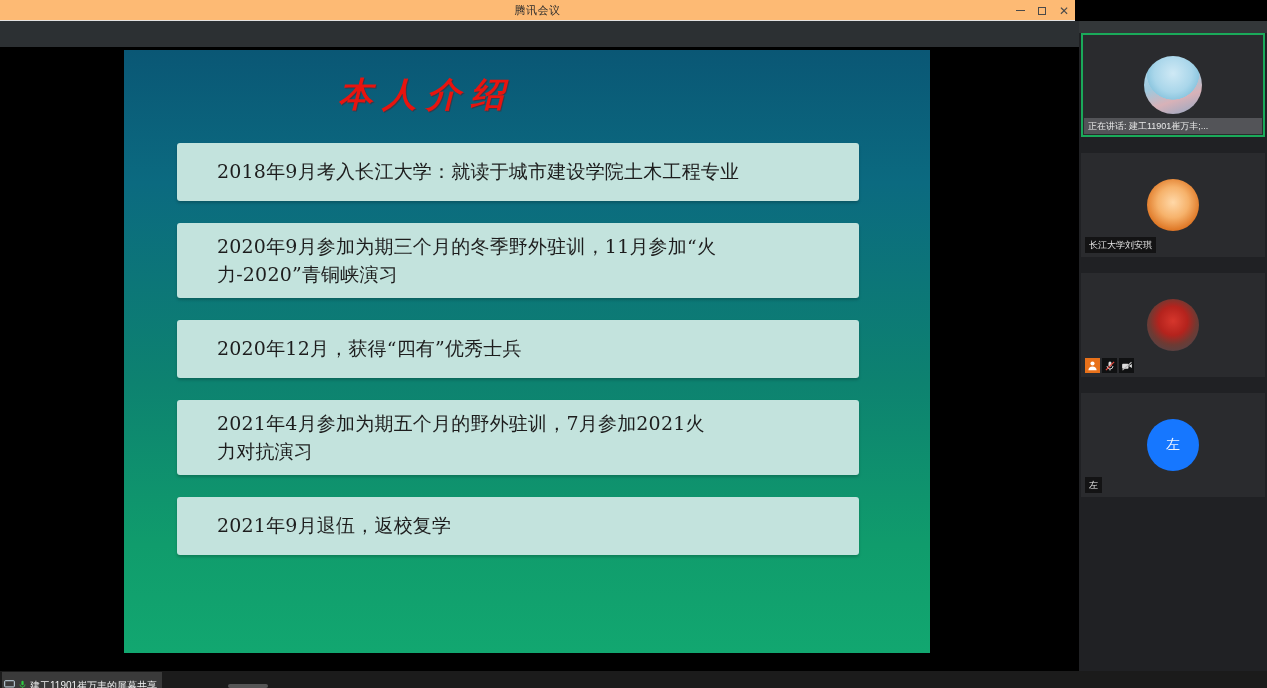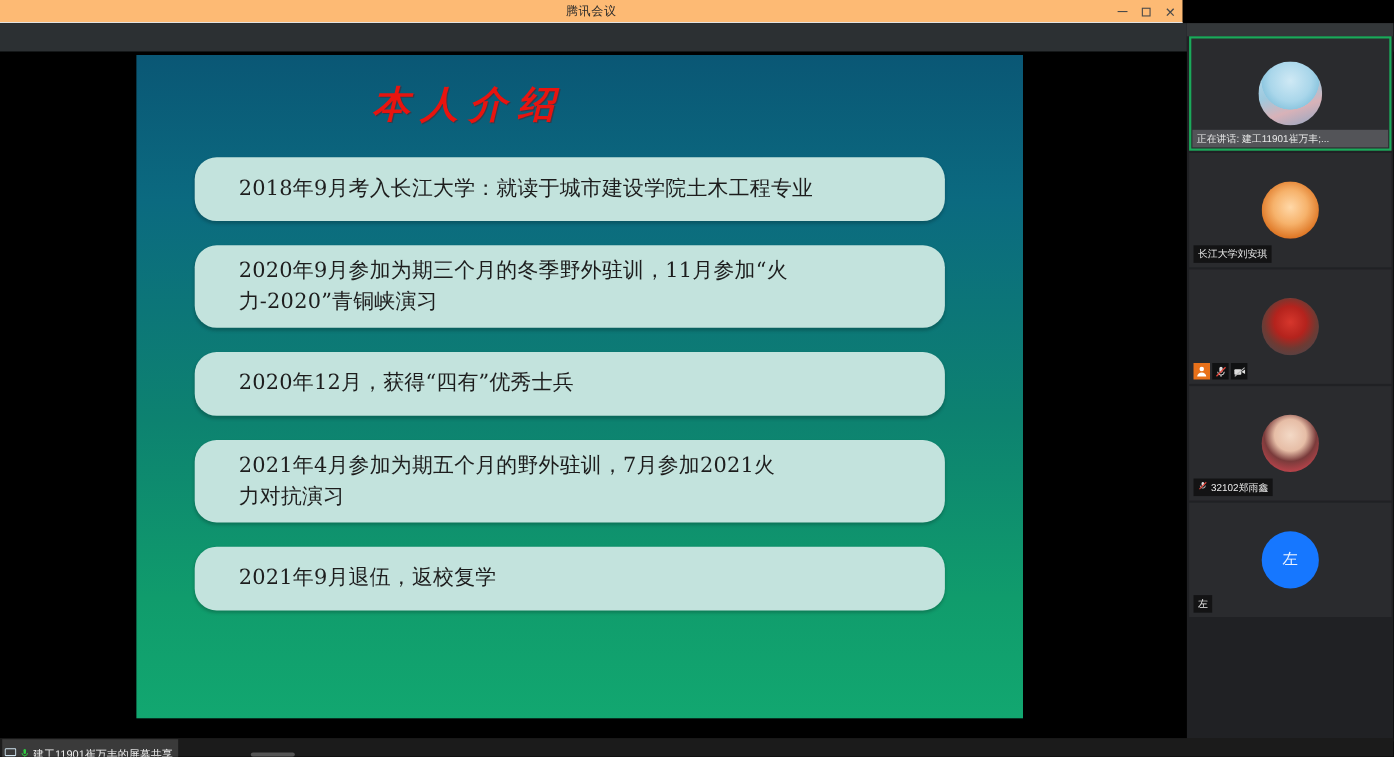--- a/index.html
+++ b/index.html
@@ -67,21 +67,21 @@
     font-style: italic;
     text-shadow: 1px 1px 0 rgba(120,0,0,.35);
   }
 
   .boxes {
     position: absolute; left: 53px; top: 93px; width: 682px;
   }
   .ibox {
     position: relative;
     background: #c3e3dd;
-    border-radius: 20px;
+    border-radius: 3px;
     box-shadow: 0 2px 3px rgba(0,0,0,.20);
     margin-bottom: 22px;
     padding: 10px 20px 10px 40px;
     min-height: 58px;
     display: flex; align-items: center;
   }
   .ibox .txt {
     color: #1d1d1d;
     font-family: "DejaVu Serif", "Liberation Serif", serif;
     font-size: 19px;
@@ -93,21 +93,21 @@
 
   
   .panel {
     position: absolute; left: 1079px; top: 33px; width: 188px; height: 641px;
     background: #202124;
     padding: 0 2px;
   }
   .tile {
     position: relative;
     width: 184px; height: 104px;
-    margin: 0 auto 2px auto;
+    margin: 0 auto 16px auto;
     background: #2a2b2e;
     overflow: hidden;
   }
   .tile.active { outline: 2px solid #1aaa5a; outline-offset: -2px; }
   .tile .avatar {
     position: absolute; left: 50%; top: 50%;
     transform: translate(-50%,-50%);
     width: 52px; height: 52px; border-radius: 50%;
     overflow: hidden;
   }
@@ -269,33 +269,20 @@
           <svg width="12" height="12" viewBox="0 0 16 16" aria-hidden="true">
             <rect x="1.5" y="5" width="8.5" height="6.5" rx="1.2" fill="#ddd"></rect>
             <path d="M10.8 7.6 14.5 5.3v5.4l-3.7-2.3z" fill="#ddd"></path>
             <line x1="2" y1="13.5" x2="14" y2="3" stroke="#bbb" stroke-width="1.4"></line>
           </svg>
         </span>
       </div>
     </div>
 
 
-    <div class="tile">
-      <div class="avatar av-girl"></div>
-      <div class="namebar">
-        <span>
-          <svg width="9" height="9" viewBox="0 0 16 16" aria-hidden="true">
-            <rect x="6" y="2" width="4" height="7" rx="2" fill="#ddd"></rect>
-            <path d="M4 8a4 4 0 0 0 8 0" stroke="#ddd" stroke-width="1.3" fill="none"></path>
-            <line x1="2.5" y1="13.5" x2="13.5" y2="2.5" stroke="#e4453a" stroke-width="1.8"></line>
-          </svg>
-        </span>
-        <span>32102郑雨鑫</span>
-      </div>
-    </div>
 
     <div class="tile">
       <div class="avatar solid">左</div>
       <div class="namebar">左</div>
     </div>
 
   </div>
 
   <div class="taskbar">
     <div class="taskitem">

